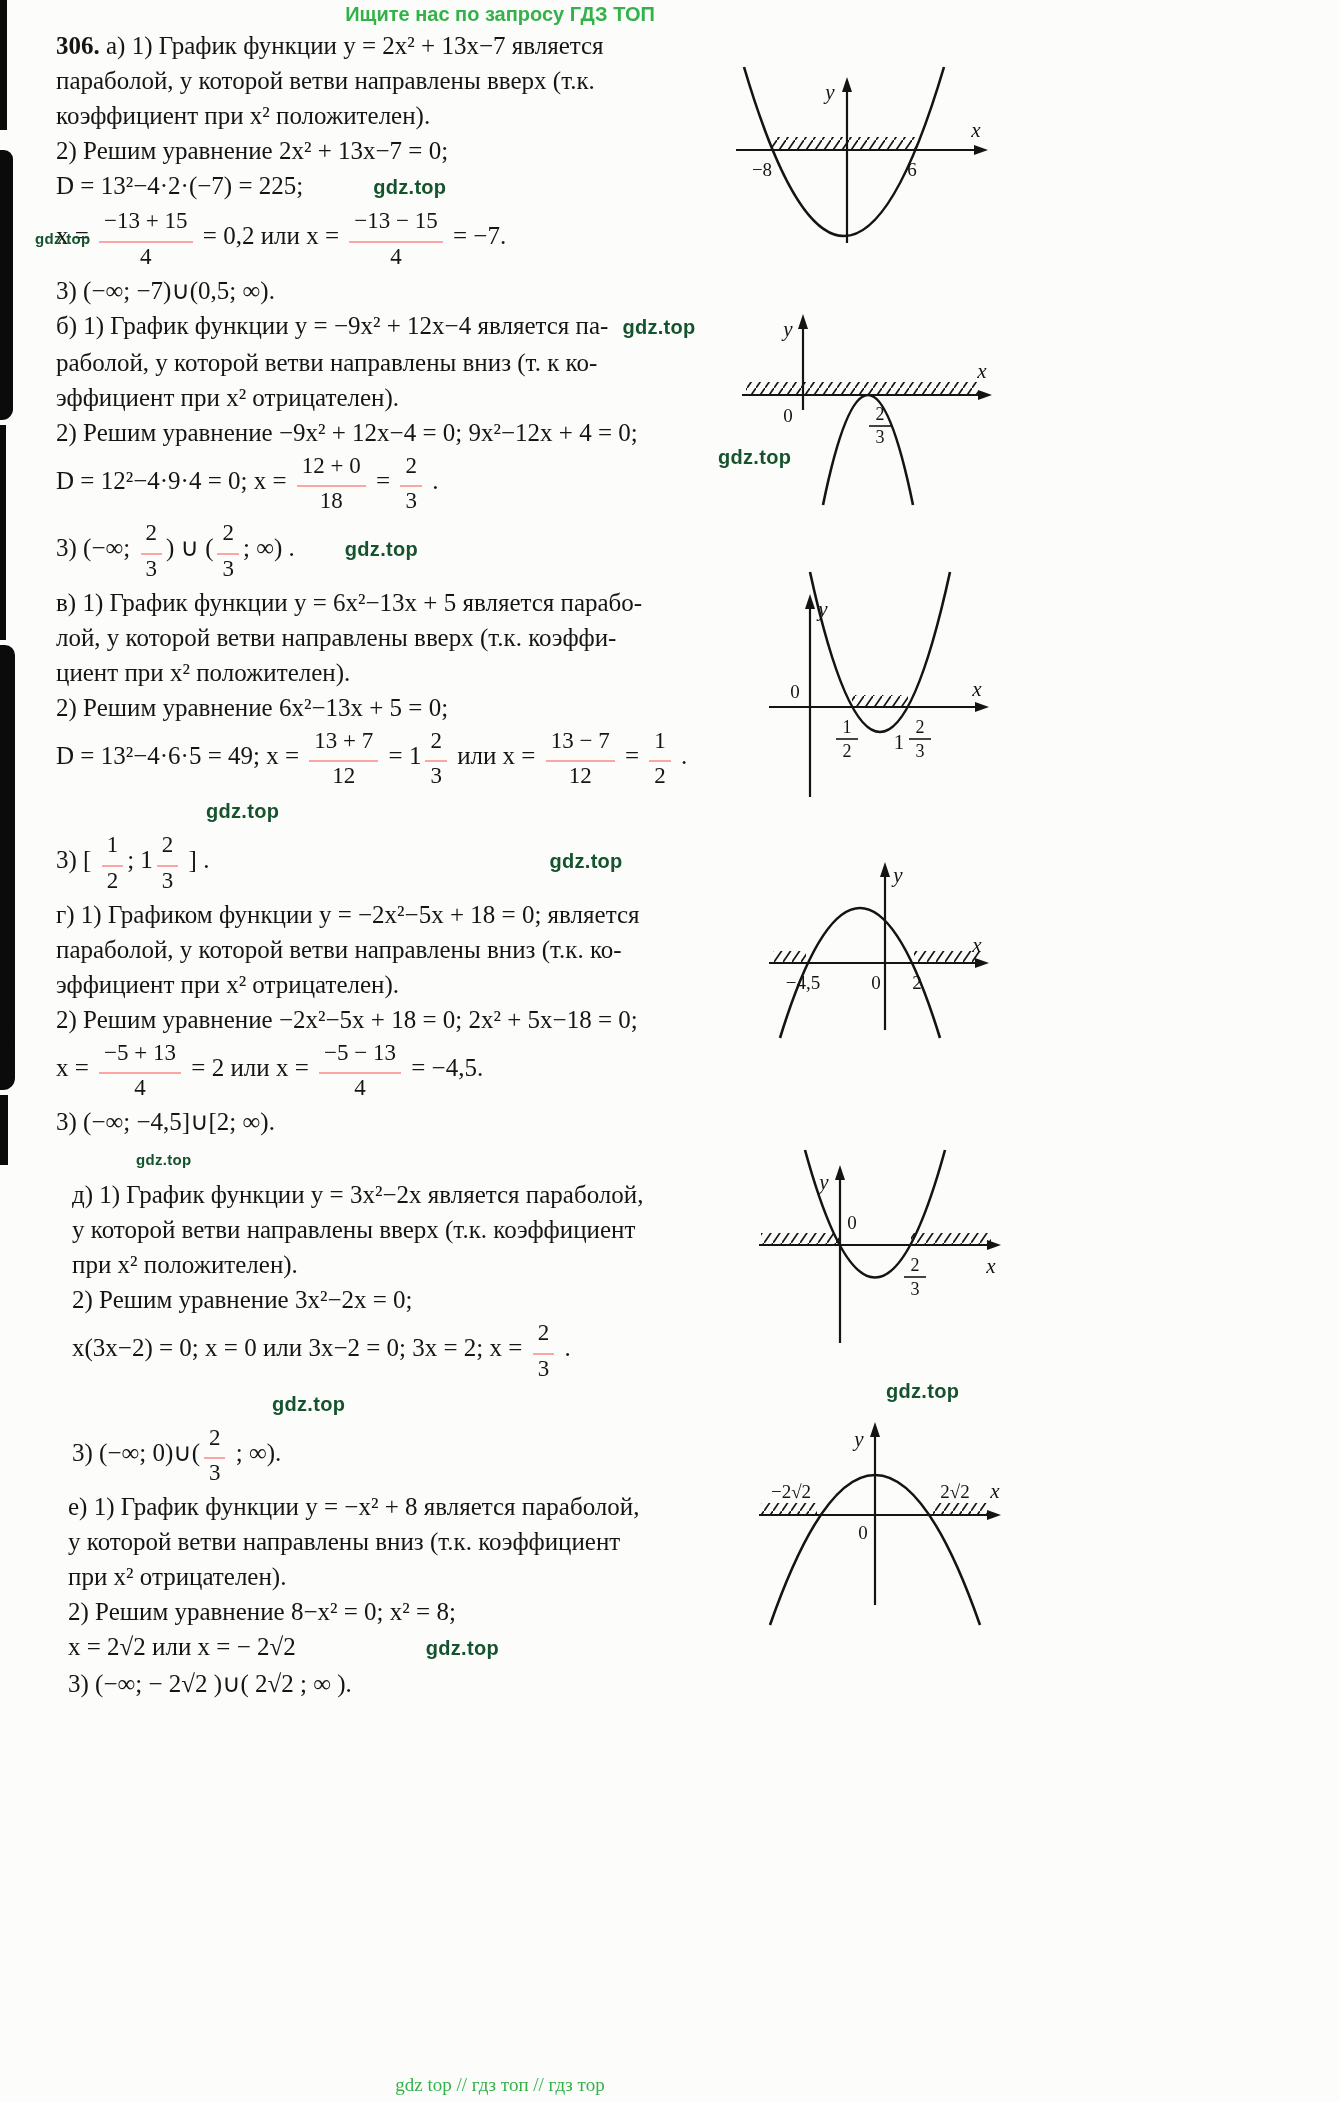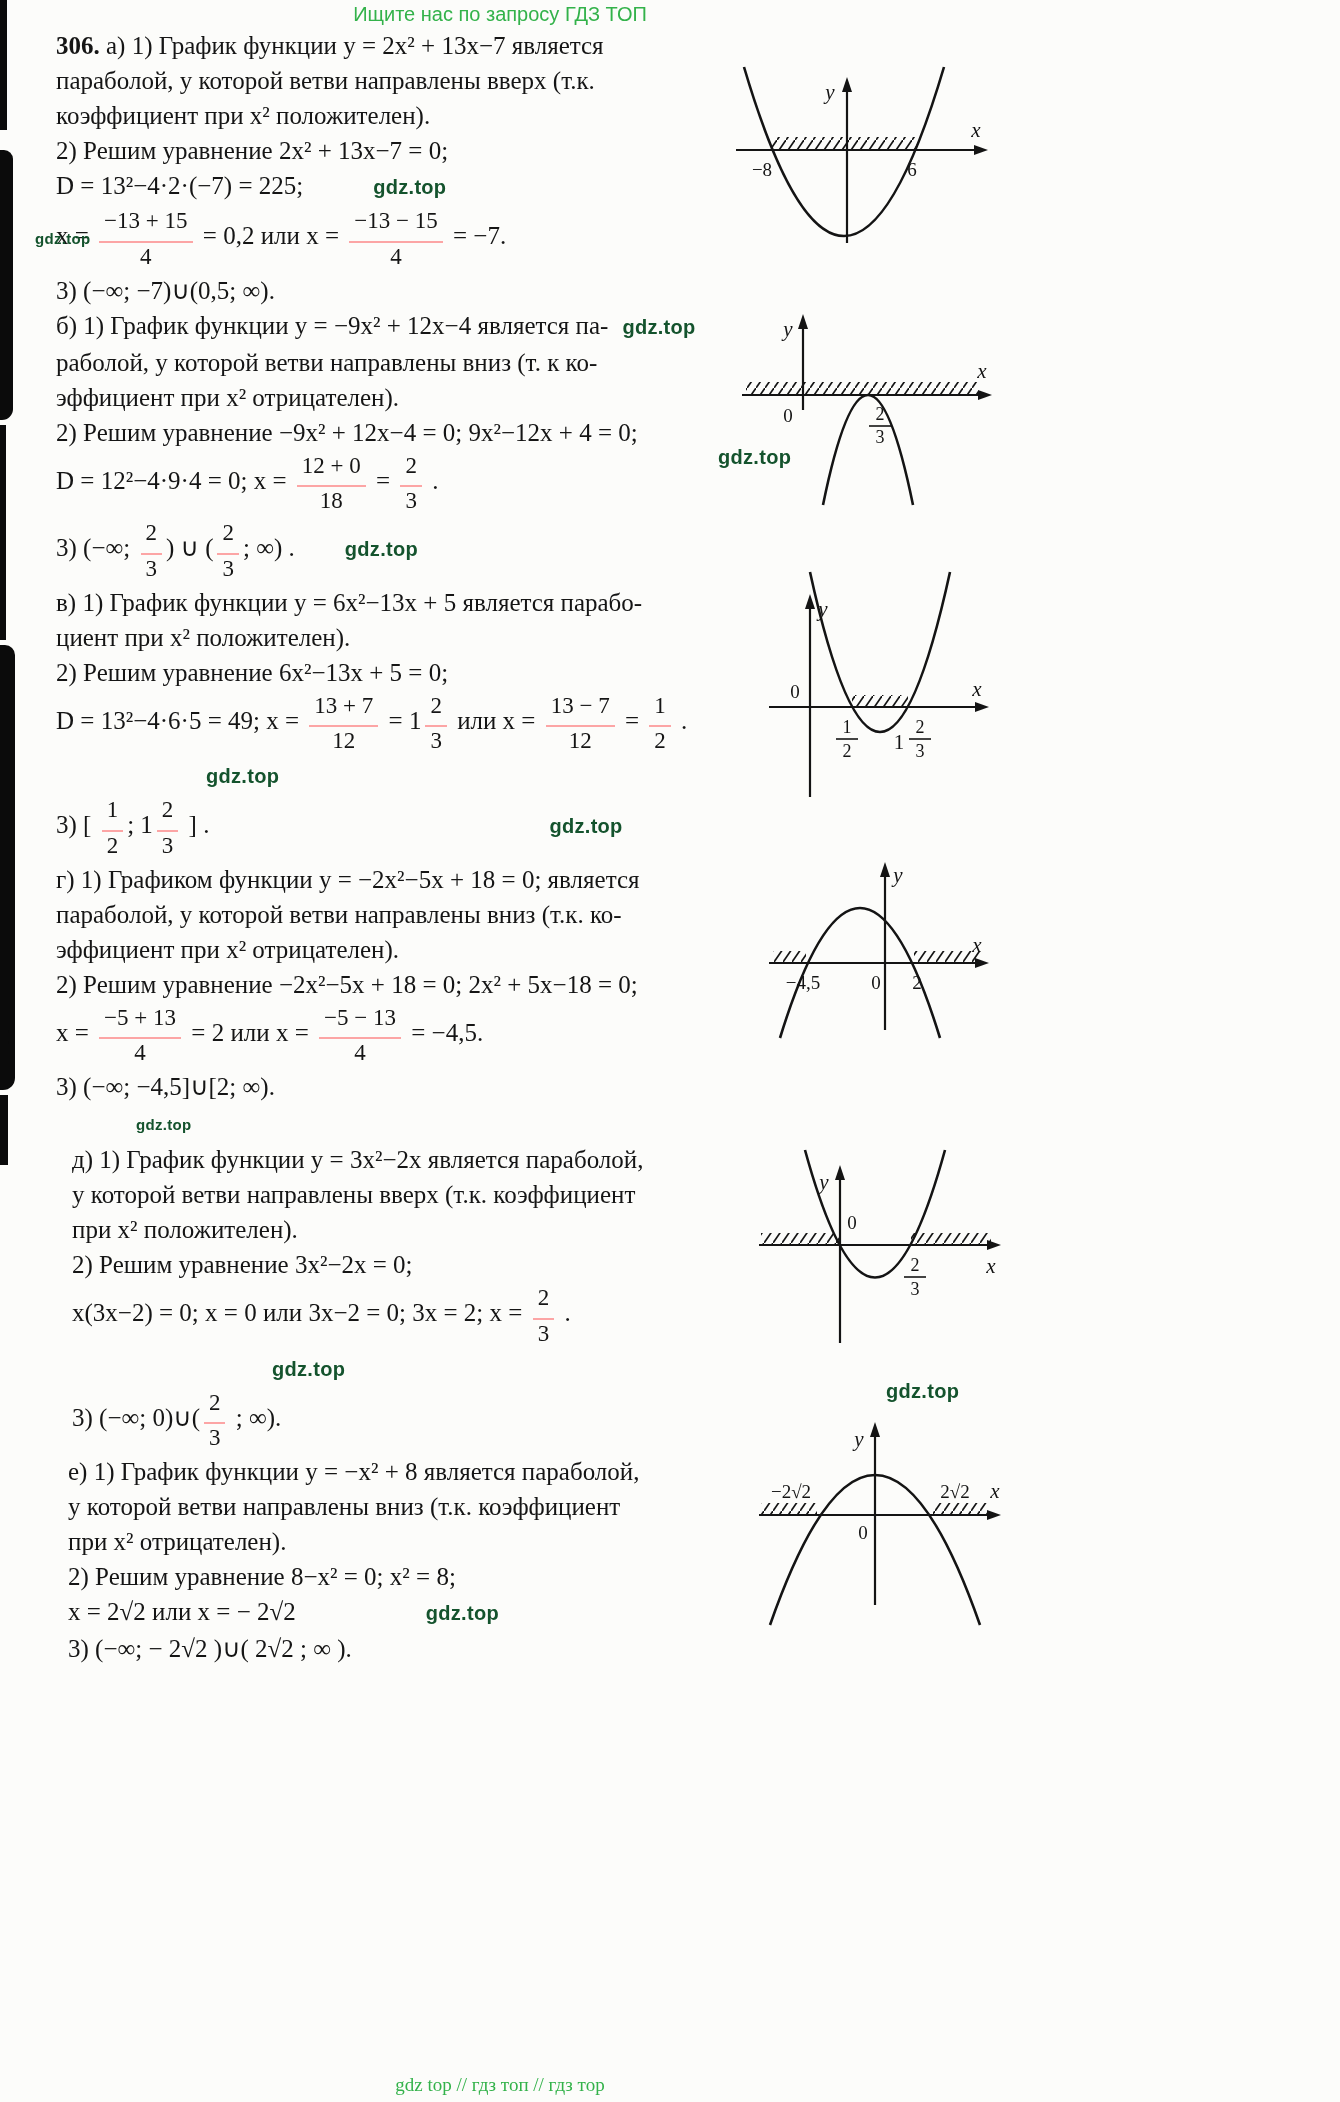--- a/index.html
+++ b/index.html
@@ -3,21 +3,21 @@
 <meta charset="utf-8">
 <style>
   html,body { margin:0; padding:0; background:#e8e8e8; }
   #pg {
     position:relative; width:1340px; height:2102px; margin:0 auto;
     background:#fcfcfa; overflow:hidden;
     font-family:"Liberation Serif", serif; color:#151515;
   }
   .header-promo {
     position:absolute; top:3px; left:0; width:1000px; text-align:center;
-    font-family:"Liberation Sans", sans-serif; font-size:20px; color:#33b24a;
+    font-family:"Liberation Sans", sans-serif; font-size:20px; color:#33b24a;font-weight:bold;
   }
   .footer-promo {
     position:absolute; top:2074px; left:0; width:1000px; text-align:center;
     font-family:Liberation Serif, serif; font-size:19px; color:#33b24a;
   }
   #solution {
     position:absolute; left:56px; top:28px; width:715px;
     font-size:25px; line-height:35px;
   }
   .line { white-space:nowrap; min-height:35px; }
@@ -77,20 +77,21 @@
       <div class="section">
         <div class="line"><span>б) 1) График функции y = −9x² + 12x−4 является па-</span><span class="wm" style="margin-left: 14px;">gdz.top</span></div>
         <div class="line"><span>раболой, у которой ветви направлены вниз (т. к ко-</span></div>
         <div class="line"><span>эффициент при x² отрицателен).</span></div>
         <div class="line"><span>2) Решим уравнение −9x² + 12x−4 = 0; 9x²−12x + 4 = 0;</span></div>
         <div class="line"><span>D = 12²−4·9·4 = 0; x = </span><span class="frac"><span class="num">12 + 0</span><span class="den">18</span></span><span> = </span><span class="frac"><span class="num">2</span><span class="den">3</span></span><span> .</span></div>
         <div class="line"><span>3) (−∞; </span><span class="frac"><span class="num">2</span><span class="den">3</span></span><span>) ∪ (</span><span class="frac"><span class="num">2</span><span class="den">3</span></span><span>; ∞) .</span><span class="wm" style="margin-left: 50px;">gdz.top</span></div>
       </div>
       <div class="section">
         <div class="line"><span>в) 1) График функции y = 6x²−13x + 5 является парабо-</span></div>
+        <div class="line"><span>лой, у которой ветви направлены вверх (т.к. коэффи-</span></div>
         <div class="line"><span>циент при x² положителен).</span></div>
         <div class="line"><span>2) Решим уравнение 6x²−13x + 5 = 0;</span></div>
         <div class="line"><span>D = 13²−4·6·5 = 49; x = </span><span class="frac"><span class="num">13 + 7</span><span class="den">12</span></span><span> = 1</span><span class="frac"><span class="num">2</span><span class="den">3</span></span><span> или x = </span><span class="frac"><span class="num">13 − 7</span><span class="den">12</span></span><span> = </span><span class="frac"><span class="num">1</span><span class="den">2</span></span><span> .</span></div>
         <div class="line"><span class="wm" style="margin-left: 150px;">gdz.top</span></div>
         <div class="line"><span>3) [ </span><span class="frac"><span class="num">1</span><span class="den">2</span></span><span>; 1</span><span class="frac"><span class="num">2</span><span class="den">3</span></span><span> ] .</span><span class="wm" style="margin-left: 340px;">gdz.top</span></div>
       </div>
       <div class="section">
         <div class="line"><span>г) 1) Графиком функции y = −2x²−5x + 18 = 0; является</span></div>
         <div class="line"><span>параболой, у которой ветви направлены вниз (т.к. ко-</span></div>
         <div class="line"><span>эффициент при x² отрицателен).</span></div>

